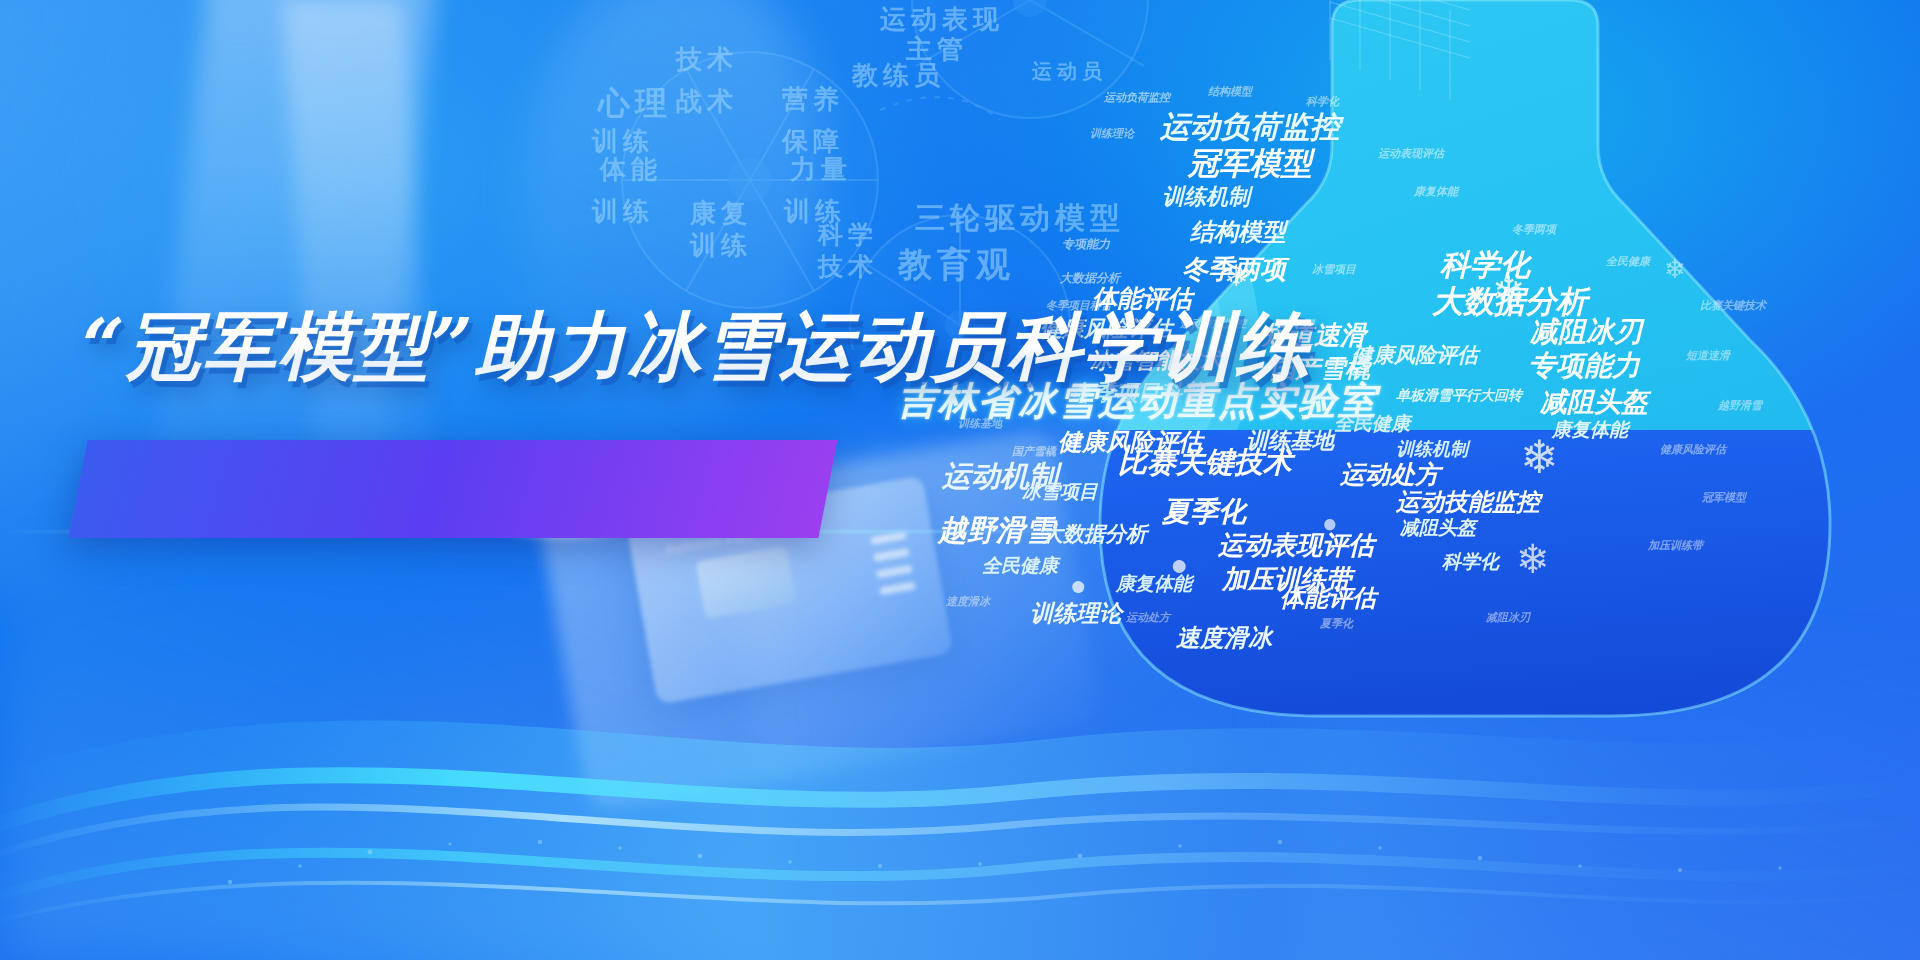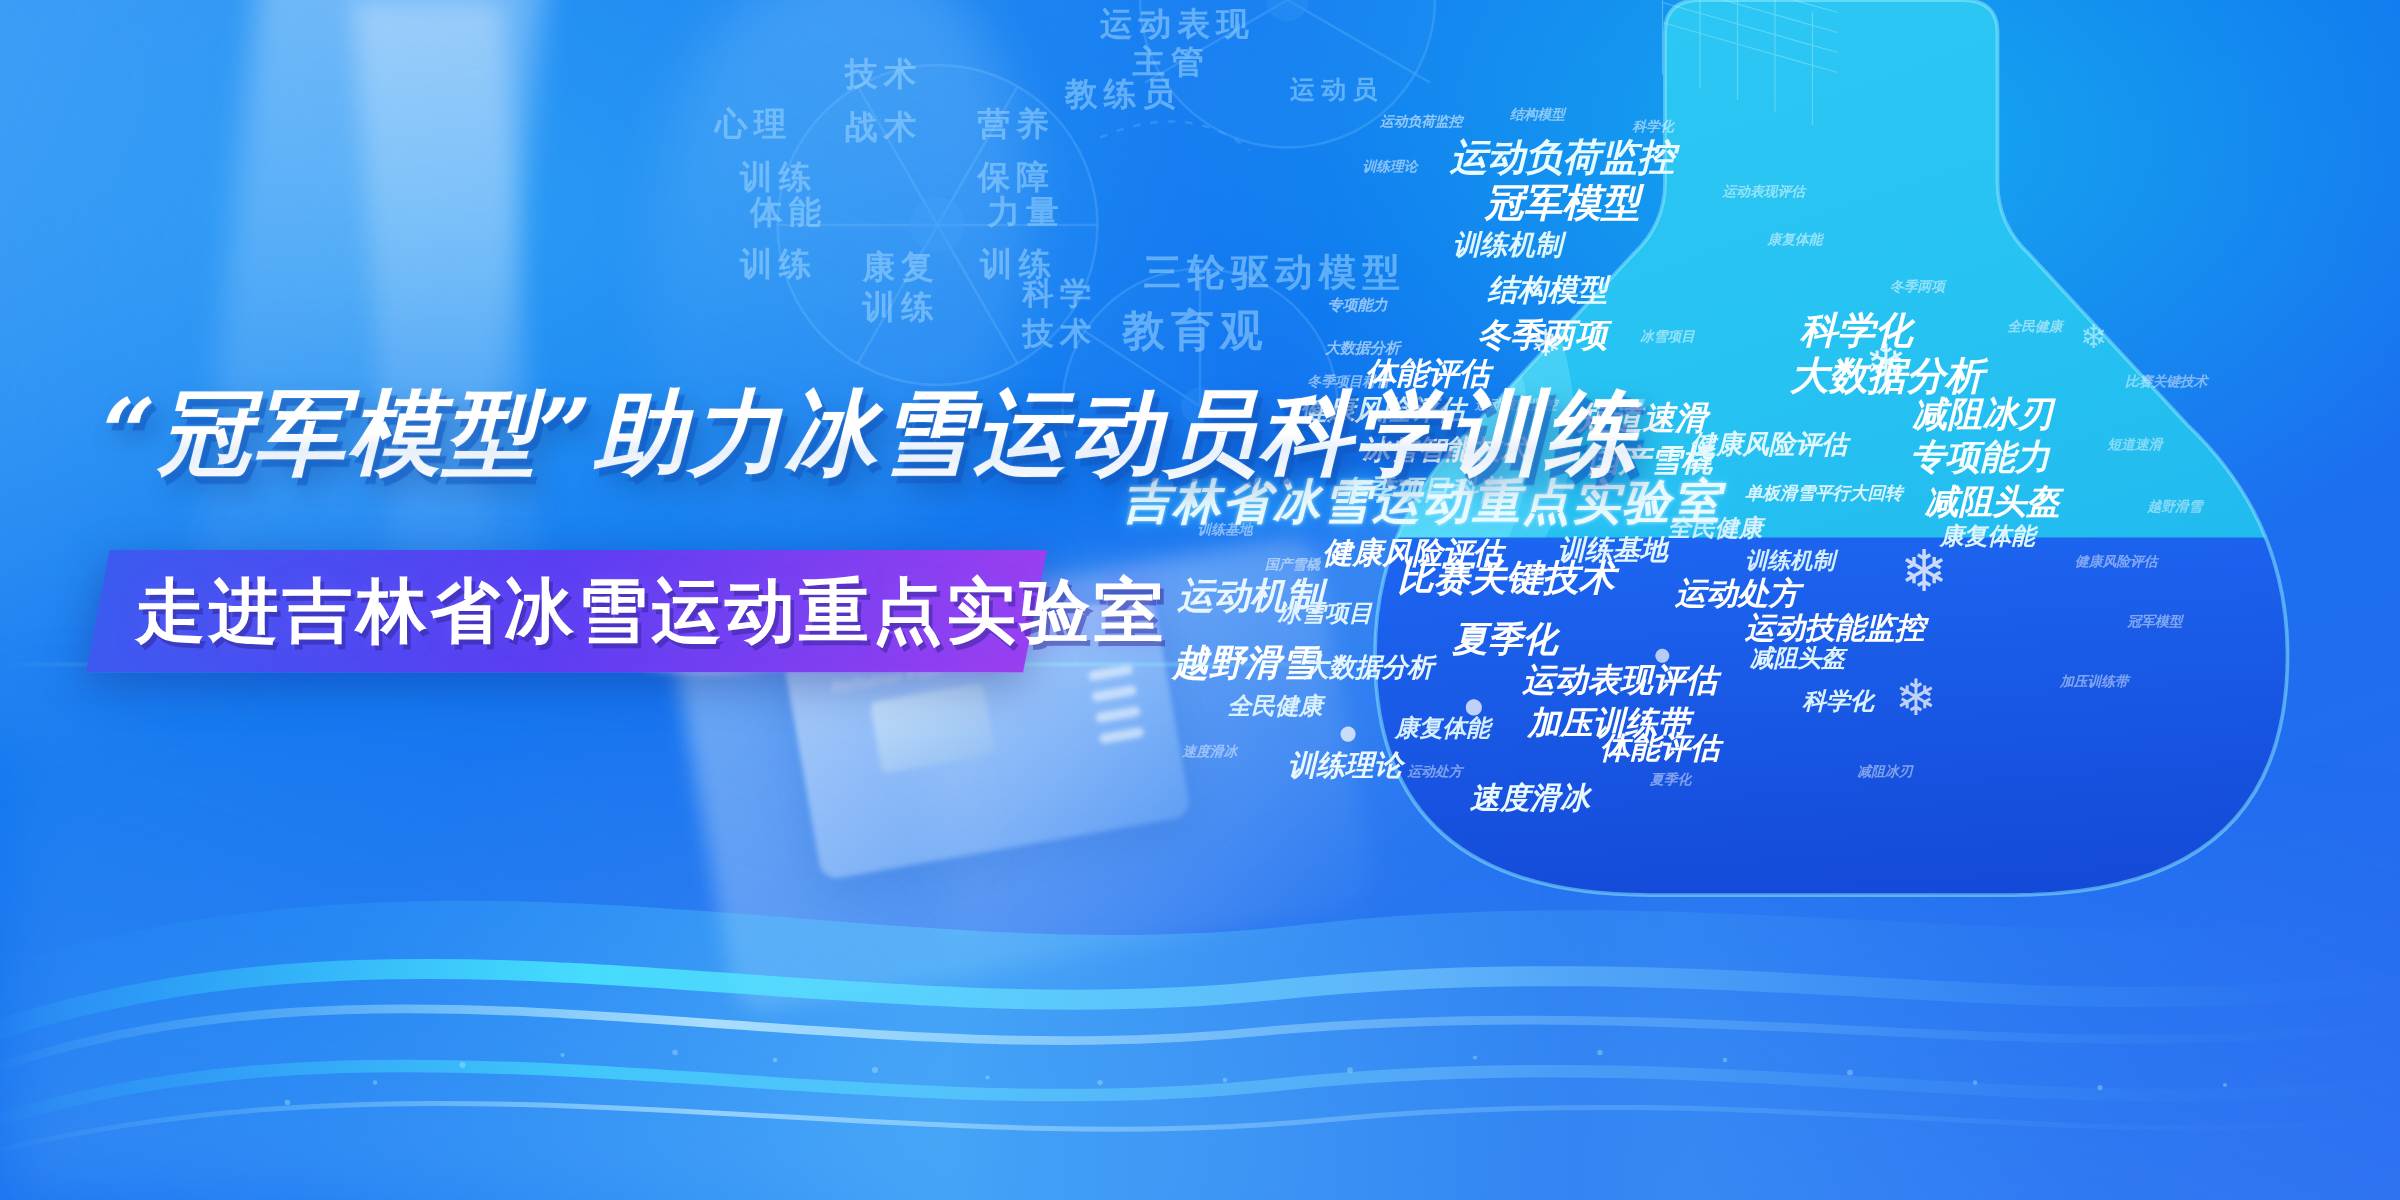--- a/index.html
+++ b/index.html
@@ -148,21 +148,21 @@
   <div class="schem-label" style="left:676px;top:42px;font-size:26px;">技术</div>
   <div class="schem-label" style="left:676px;top:84px;font-size:26px;">战术</div>
   <div class="schem-label" style="left:782px;top:82px;font-size:26px;">营养</div>
   <div class="schem-label" style="left:782px;top:124px;font-size:26px;">保障</div>
   <div class="schem-label" style="left:790px;top:152px;font-size:26px;">力量</div>
   <div class="schem-label" style="left:784px;top:194px;font-size:26px;">训练</div>
   <div class="schem-label" style="left:690px;top:196px;font-size:26px;">康复</div>
   <div class="schem-label" style="left:690px;top:228px;font-size:26px;">训练</div>
   <div class="schem-label" style="left:600px;top:152px;font-size:26px;">体能</div>
   <div class="schem-label" style="left:592px;top:194px;font-size:26px;">训练</div>
-  <div class="schem-label" style="left:572px;top:82px;font-size:26px;">心理</div>
+  <div class="schem-label" style="left:598px;top:82px;font-size:32px;">心理</div>
   <div class="schem-label" style="left:592px;top:124px;font-size:26px;">训练</div>
 
   <div class="schem-label" style="left:880px;top:2px;font-size:26px;">运动表现</div>
   <div class="schem-label" style="left:906px;top:32px;font-size:26px;">主管</div>
   <div class="schem-label" style="left:852px;top:58px;font-size:26px;text-align:center;">教练员</div>
   <div class="schem-label" style="left:1032px;top:58px;font-size:20px;">运动员</div>
 
   <div class="schem-label" style="left:818px;top:218px;font-size:25px;">科学</div>
   <div class="schem-label" style="left:818px;top:250px;font-size:25px;">技术</div>
   <div class="schem-label" style="left:898px;top:242px;font-size:34px;">教育观</div>
@@ -329,15 +329,14 @@
         <circle cx="1780" cy="338" r="1.7"></circle>
     </g>
   </svg>
 
   <div class="glowdot"></div>
   <div class="glowline"></div>
 
   <h1 class="headline">“冠军模型”助力冰雪运动员科学训练</h1>
 
   <div class="subbar"></div>
-  <div class="subbar-text">走进吉林省冰雪运动重点实验室</div>
 
 </div>
 
 </body></html>

